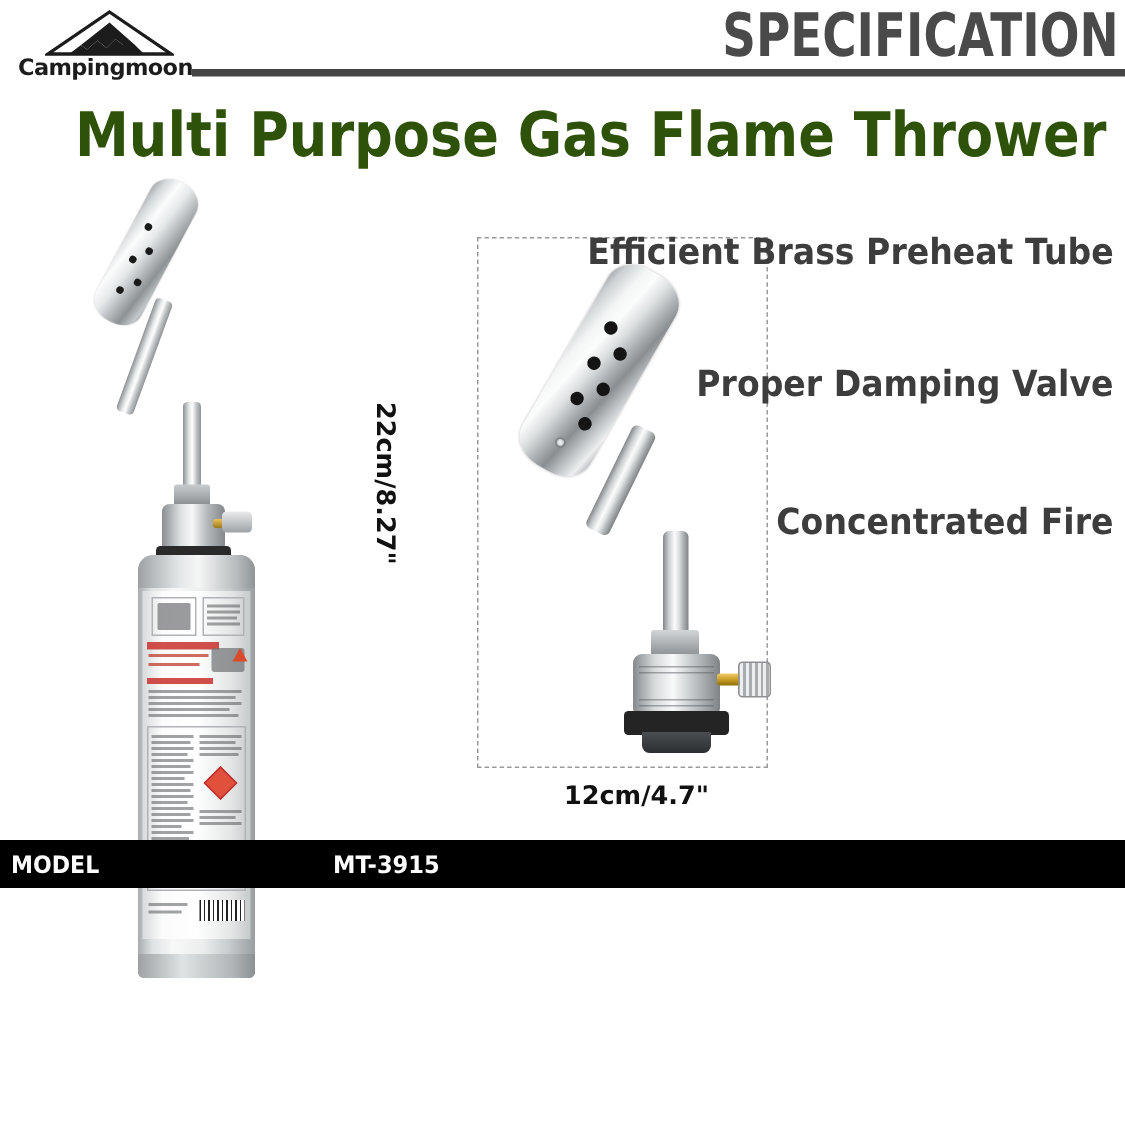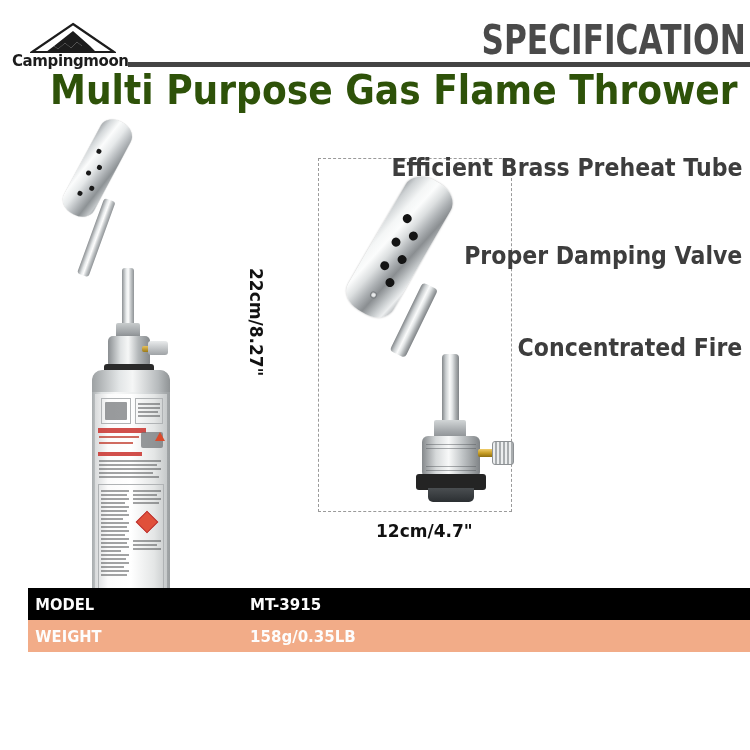--- a/index.html
+++ b/index.html
@@ -9,21 +9,21 @@
     height: 750px;
     background: #ffffff;
     font-family: "Liberation Sans", sans-serif;
     overflow: hidden;
     position: relative;
   }
 
   #page { position: relative; width: 750px; height: 750px; background: #fff; }
 
   
-  .header { position: absolute; left: 0; top: 16px; width: 750px; height: 58px; }
+  .header { position: absolute; left: 0; top: 0; width: 750px; height: 58px; }
 
   .logo-block { position: absolute; left: 12px; top: 6px; width: 122px; height: 50px; }
 
   .logo-mark { position: absolute; left: 18px; top: 0px; width: 86px; height: 32px; }
 
   .logo-word {
     position: absolute; left: 0px; top: 30px; width: 122px;
     font-family: "DejaVu Sans", sans-serif;
     font-weight: 700; font-size: 15px; letter-spacing: -0.4px;
     color: #1c1c1c; white-space: nowrap;
@@ -260,21 +260,21 @@
     border-radius: 3px; background: #242424;
   }
   .rt-foot {
     position: absolute; left: 110px; top: 330px; width: 46px; height: 14px;
     border-radius: 0 0 5px 5px;
     background: linear-gradient(180deg,#4a4e51,#2b2f32);
   }
 
   
   .spec-table {
-    position: absolute; left: 0; top: 588px; width: 610px; padding-left: 28px;
+    position: absolute; left: 0; top: 560px; width: 610px;
   }
   .spec-row {
     display: flex; align-items: center;
     height: 32px; width: 750px;
   }
   .spec-row .lbl {
     width: 222px; padding-left: 8px;
     font-family: "DejaVu Sans", sans-serif;
     font-weight: 700; font-size: 16px; color: #fdfdfd;
     transform: scaleX(0.92); transform-origin: left center;
@@ -436,23 +436,19 @@
   <div class="feature feature-2">Concentrated Fire</div>
 
   <div class="spec-table">
 
     <div class="spec-row" style="background:#000000;">
       <div class="lbl">MODEL</div>
       <div class="val">MT-3915</div>
     </div>
 
 
-    <div class="spec-row" style="background:#f2ac88;">
-      <div class="lbl">WEIGHT</div>
-      <div class="val">158g/0.35LB</div>
-    </div>
 
 
 
 
   </div>
 
 </div>
 
 </body></html>

